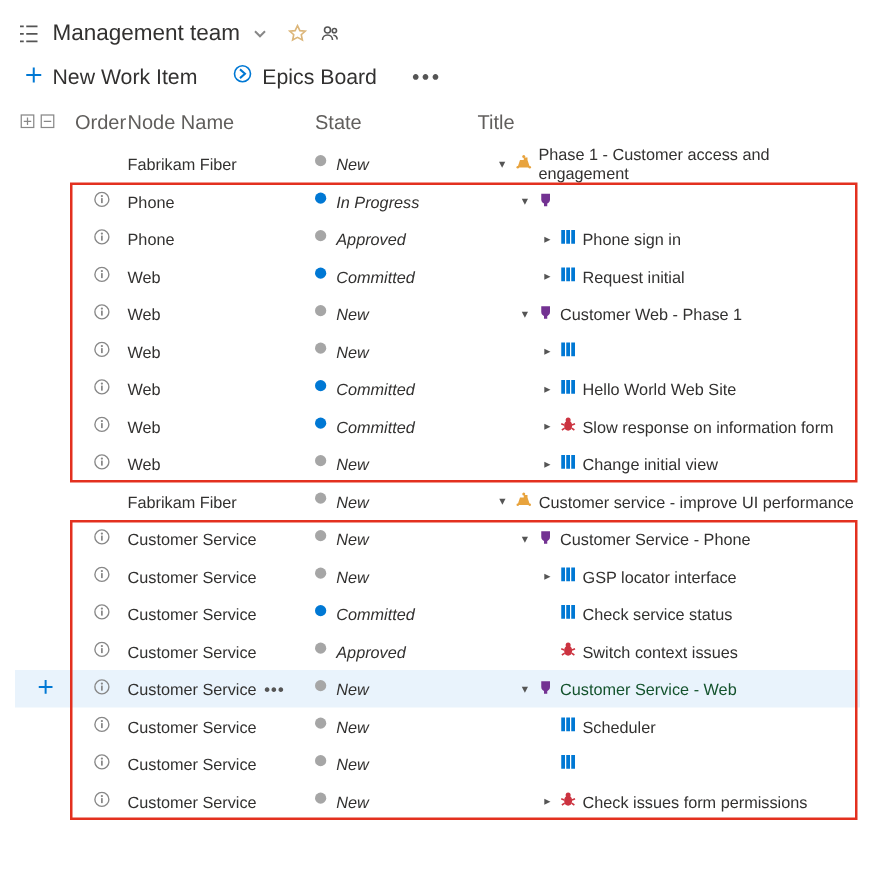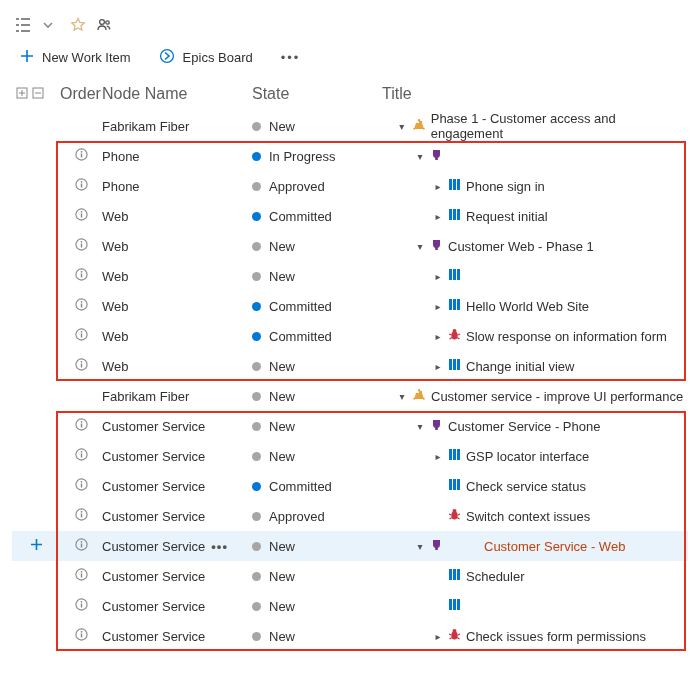--- a/index.html
+++ b/index.html
@@ -3,66 +3,67 @@
 <meta charset="utf-8">
 <style>
   * { box-sizing: border-box; font-family: "Segoe UI", Arial, sans-serif; }
   body { margin: 0; padding: 10px 12px; font-size: 13px; color: #323130; }
 
   .header { display: flex; align-items: center; gap: 10px; padding: 6px 0 10px 2px; font-size: 18px; }
   .header .title { font-weight: 400; }
   .header svg { display: block; }
 
   .toolbar { display: flex; align-items: center; gap: 28px; padding: 4px 0 18px 8px; color: #323130; }
-  .toolbar .item { display: flex; align-items: center; gap: 8px; cursor: pointer; font-size: 13px; }
+  .toolbar .item { display: flex; align-items: center; gap: 8px; cursor: pointer; font-size: 17px; }
   .toolbar .blue { color: #0078d4; }
 
   .colhead { display: grid; grid-template-columns: 48px 42px 150px 130px 1fr; align-items: center;
              padding: 0 0 8px 0; color: #605e5c; font-size: 16px; }
   .colhead .expcol { display: flex; gap: 4px; padding-left: 4px; }
 
   .rows { position: relative; }
   .group-box { position: absolute; border: 2px solid #e3301f; pointer-events: none; }
 
   .row { display: grid; grid-template-columns: 48px 42px 150px 130px 1fr;
          align-items: center; height: 30px; }
   .row.sel { background: #e9f3fc; }
   .row .addcell { display:flex; justify-content:center; }
   .row .infocell { display:flex; justify-content:center; color:#605e5c; }
   .row .nodecell { display:flex; align-items:center; gap:6px; }
   .row .more { color:#555; font-weight:bold; letter-spacing:1px; }
-  .row .statecell { display:flex; align-items:center; gap:8px; }
+  .row .statecell { display:flex; gap:8px;font-style:italic; }
   .row .titlecell { display:flex; align-items:center; gap:5px; min-width:0; }
 
   .dot { width:9px; height:9px; border-radius:50%; }
   .dot-grey { background:#a6a6a6; }
   .dot-blue { background:#0078d4; }
 
   .chev { font-size:10px; color:#555; display:inline-flex; width:10px; justify-content:center; }
   .indent-1 { width: 10px; }
   .indent-2 { width: 28px; }
   .indent-3 { width: 46px; }
-  .t-link  { color:#c2410c;margin-left:36px; }
+  .t-link  { color:#14532d; }
 </style>
 </head>
 <body>
 
 <div class="header">
   <span>
     <svg width="18" height="18" viewBox="0 0 18 18">
         <g stroke="#555" stroke-width="1.4" fill="none">
       <line x1="2" y1="3" x2="5" y2="3"></line>
           <line x1="7" y1="3" x2="16" y2="3"></line>
       <line x1="2" y1="9" x2="5" y2="9"></line>
           <line x1="7" y1="9" x2="16" y2="9"></line>
       <line x1="2" y1="15" x2="5" y2="15"></line>
           <line x1="7" y1="15" x2="16" y2="15"></line>
         </g>
       </svg>
   </span>
+  <span class="title">Management team</span>
   <span>
     <svg width="12" height="12" viewBox="0 0 12 12">
         <path d="M2 4 L6 8 L10 4" fill="none" stroke="#888" stroke-width="1.6"></path>
       </svg>
   </span>
   <span style="margin-left:6px">
     <svg width="16" height="16" viewBox="0 0 16 16">
         <path d="M8 1.5l1.9 4 4.3.4-3.2 2.9.9 4.2L8 10.9 4.1 13l.9-4.2L1.8 5.9l4.3-.4z" fill="none" stroke="#dcb67a" stroke-width="1.3"></path>
       </svg>
   </span>

